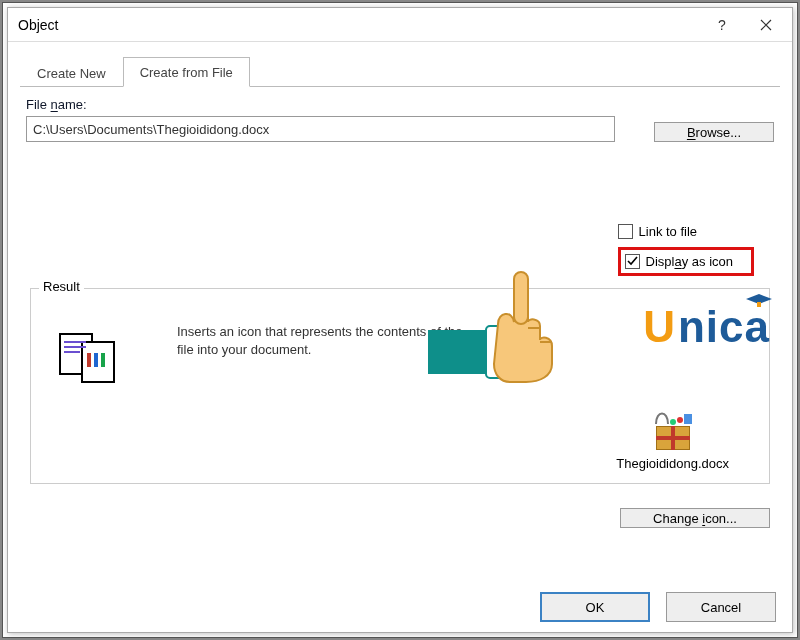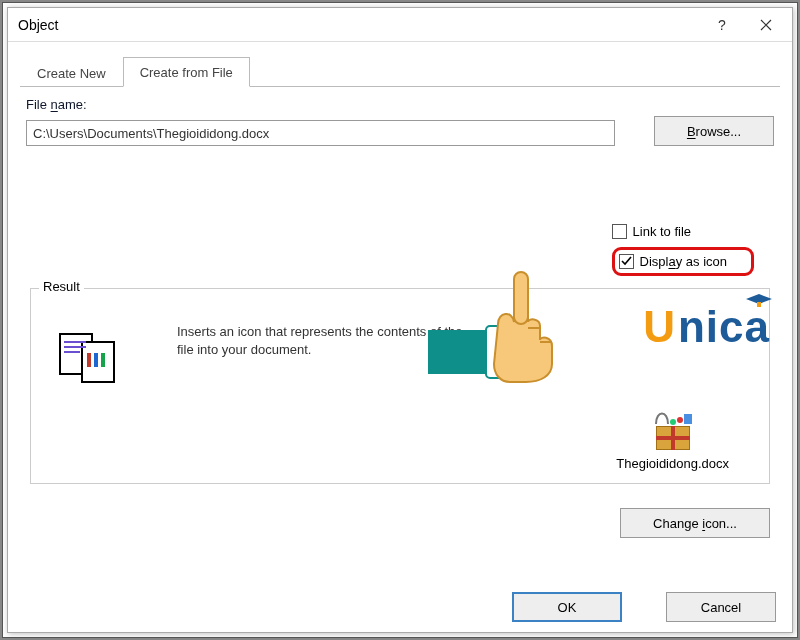--- a/index.html
+++ b/index.html
@@ -84,21 +84,21 @@
     flex: 1;
     height: 26px;
     border: 1px solid #999;
     padding: 3px 6px;
     font: inherit;
     color: #333;
     background: #fff;
   }
   .pushbtn {
     min-width: 120px;
-    height: 30px;
+    height: 20px;
     border: 1px solid #999;
     background: #eee;
     padding: 0 14px;
     font: inherit;
     color: #000;
     cursor: pointer;
   }
   .options {
     position: absolute;
     right: 38px;
@@ -117,22 +117,22 @@
     width: 15px; height: 15px;
     border: 1px solid #555;
     display: inline-flex;
     align-items: center;
     justify-content: center;
     font-size: 12px;
     line-height: 1;
   }
   .highlight-red {
     border: 3px solid #d11;
-    border-radius: 9px;
-    padding: 4px 24px 4px 4px;
+    border-radius: 0;
+    padding: 4px 18px 4px 4px;
   }
   .result-group {
     position: absolute;
     left: 22px;
     right: 22px;
     top: 280px;
     height: 196px;
     border: 1px solid #ccc;
   }
   .result-legend {
@@ -184,21 +184,20 @@
     font: inherit;
     cursor: pointer;
   }
   .cancel {
     min-width: 110px;
     height: 30px;
     border: 1px solid #999;
     background: #eee;
     font: inherit;
     cursor: pointer;
-    margin-left: 28px;
   }
 
   
   .pkg-icon {
     width: 46px; height: 40px; position: relative;
   }
   .pkg-icon .box {
     position:absolute; bottom:0; left:6px; width:34px; height:24px;
     background:#d9a43b; border:1px solid #a06f16;
   }

